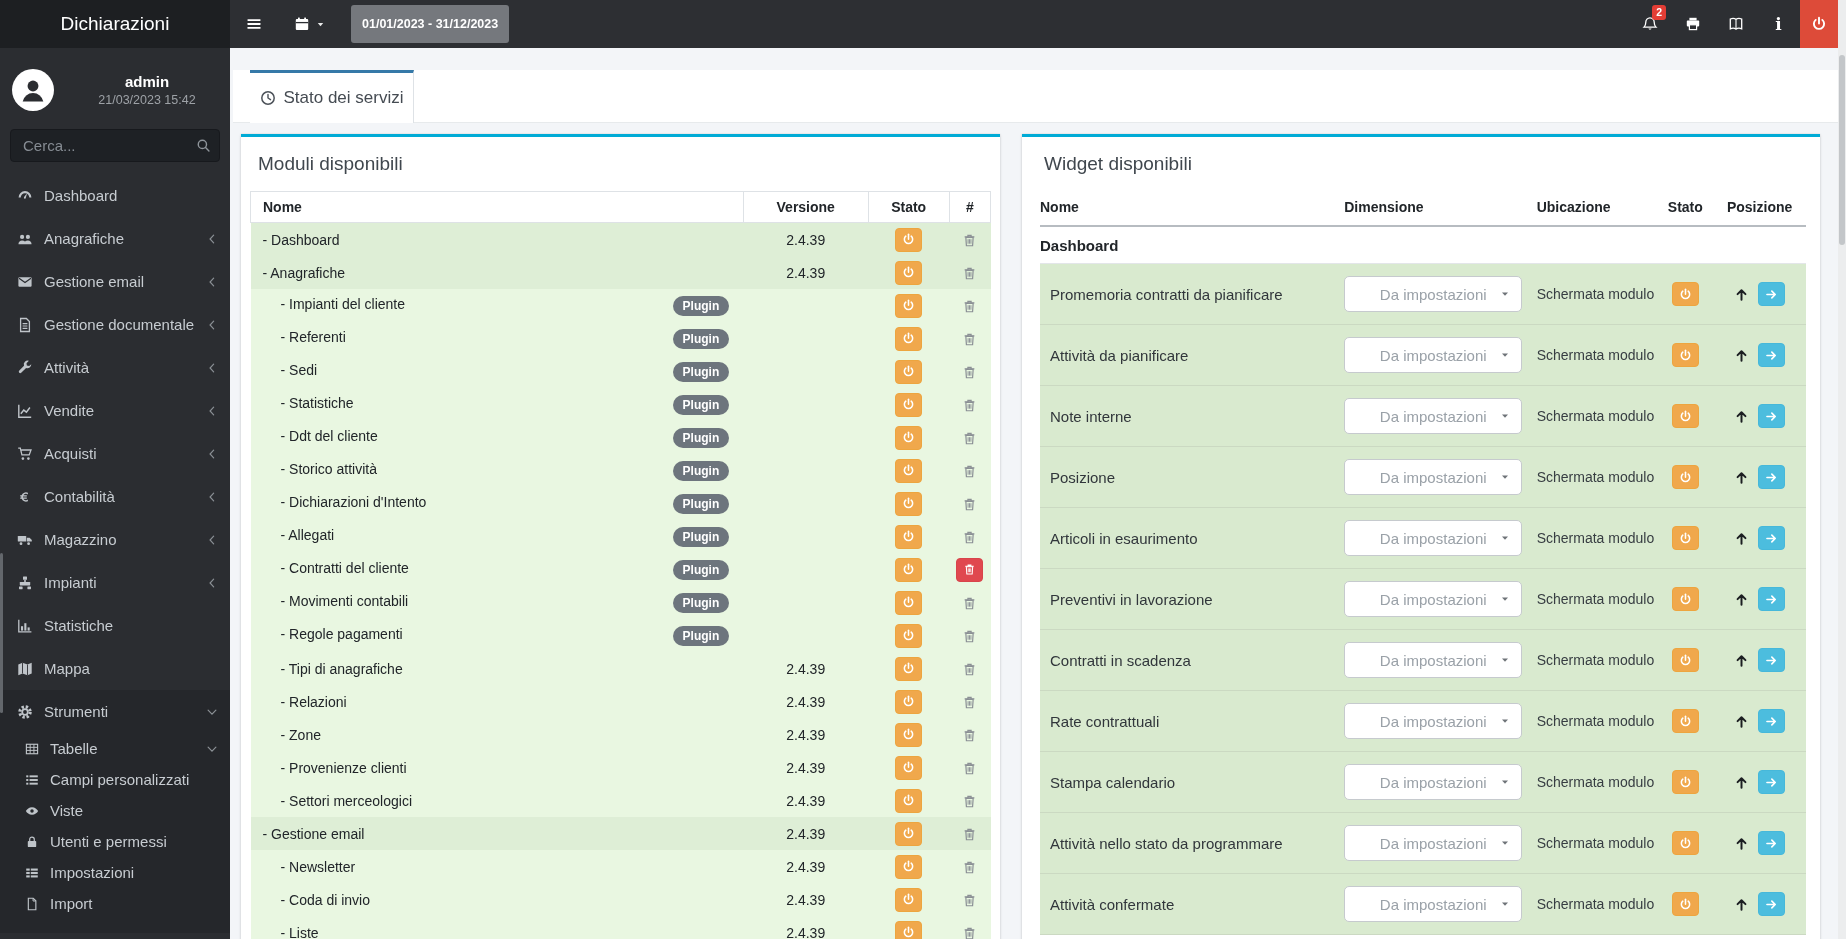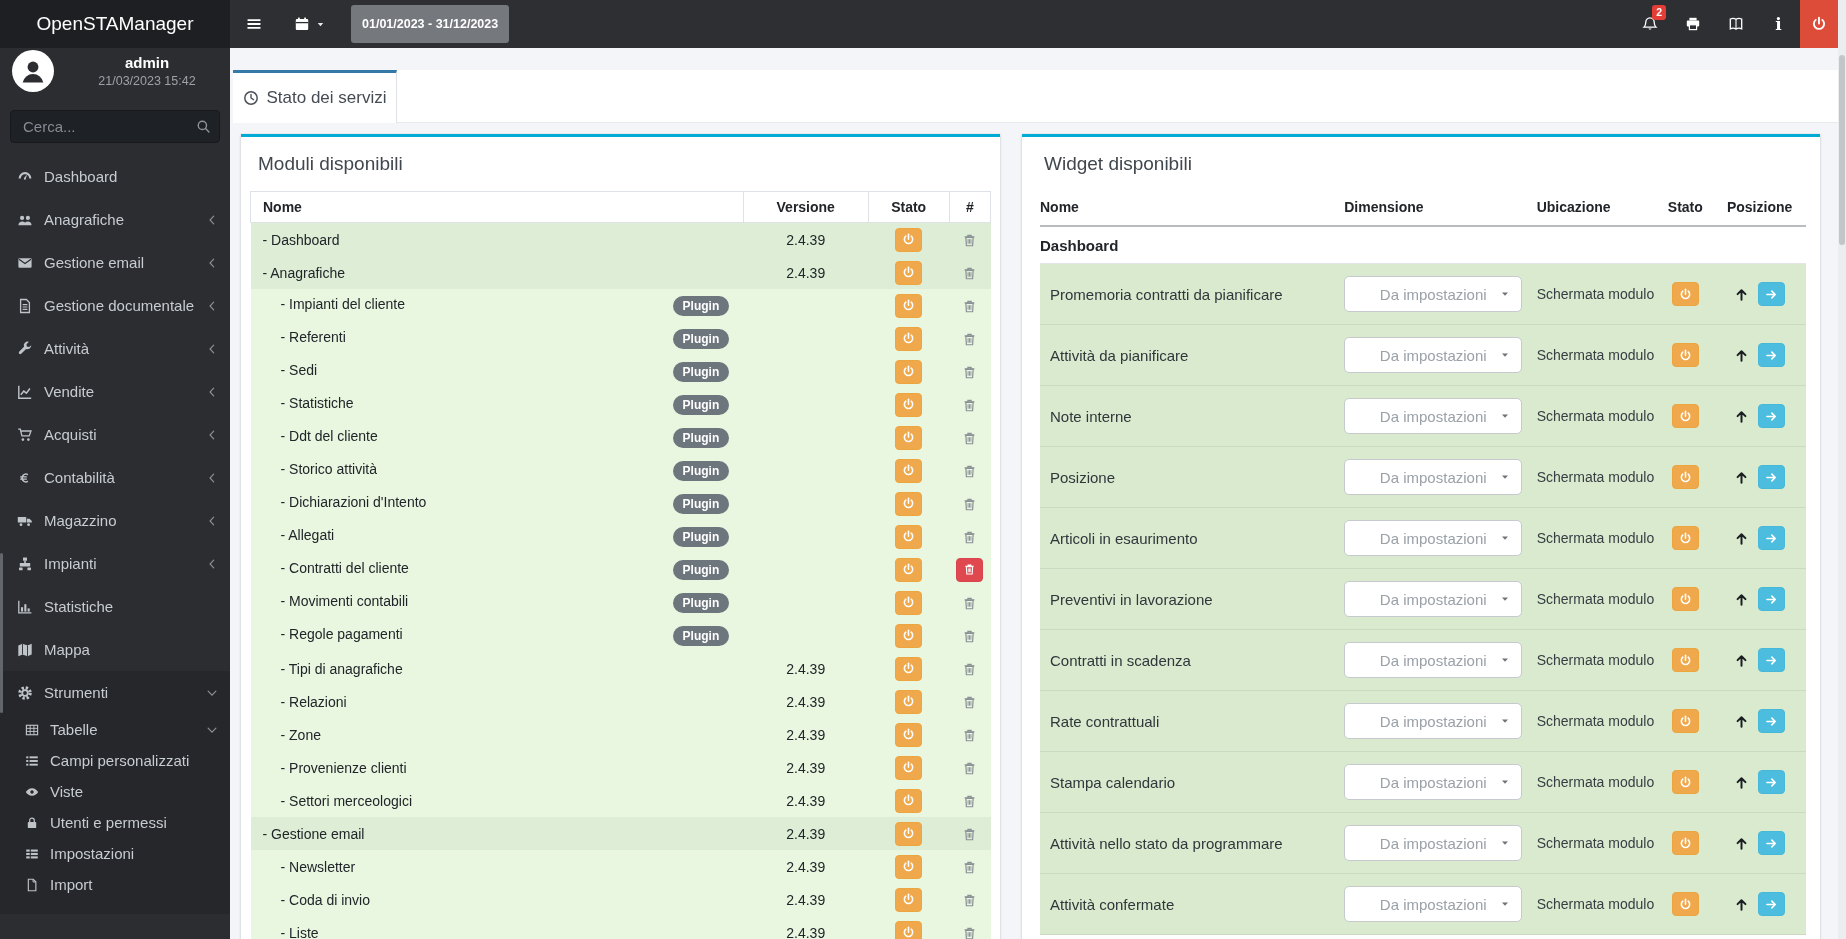--- a/index.html
+++ b/index.html
@@ -19,21 +19,21 @@
   .nav-btn .caret{font-size:9px;color:#e8e9ea;}
   .date-badge{margin-left:10px;background:#75787d;color:#fff;font-weight:bold;font-size:12.5px;padding:12px 11px;border-radius:3px;cursor:pointer;}
   .nav-right{margin-left:auto;margin-right:8px;display:flex;align-items:stretch;}
   .icon-btn{width:43px;display:flex;align-items:center;justify-content:center;color:#fff;position:relative;font-size:16px;cursor:pointer;}
   .notif-badge{position:absolute;top:5px;right:5px;background:#e33d35;color:#fff;font-size:10.5px;font-weight:bold;padding:1px 4px;border-radius:3px;line-height:1.2;}
   .power-block{width:38px;background:var(--danger,#dd4b39);color:#fff;display:flex;align-items:center;justify-content:center;font-size:16px;cursor:pointer;}
   .info-glyph{font-family:"DejaVu Serif",serif;font-weight:bold;font-size:17px;}
 
   
   .sidebar{position:absolute;left:0;top:48px;width:230px;bottom:0;background:var(--sidebar-bg,#2b2d31);z-index:4;}
-  .user-panel{display:flex;align-items:center;padding:2px 10px 10px 12px;gap:20px;}
+  .user-panel{display:flex;align-items:center;padding:21px 10px 10px 12px;gap:20px;}
   .avatar{width:42px;height:42px;border-radius:50%;background:#fff;color:#2b2d31;display:flex;align-items:center;justify-content:center;font-size:28px;flex:none;}
   .user-info{flex:1;text-align:center;}
   .user-name{color:#fff;font-weight:bold;font-size:15px;}
   .user-date{color:#9da1a6;font-size:12.5px;margin-top:3px;}
   .search-box{margin:8px 10px 0;position:relative;}
   .search-input{width:100%;box-sizing:border-box;height:33px;background:#1e2125;border:1px solid #17191d;border-radius:4px;color:#cfd3d7;font-size:15px;padding:0 30px 0 12px;font-family:inherit;outline:none;}
   .search-input::placeholder{color:#868c93;}
   .search-icon{position:absolute;right:9px;top:9px;color:#8f959b;font-size:15px;}
   .menu{margin-top:12px;}
   .menu-item{height:43px;display:flex;align-items:center;padding:0 12px 0 17px;color:#c7ccd1;font-size:15px;cursor:pointer;}
@@ -42,21 +42,21 @@
   .mi-chevron{margin-left:auto;font-size:12px;color:#8b9095;}
   .tools{background:#25272b;padding-bottom:14px;}
   .tools .menu-item.parent{height:43px;}
   .tools .menu-item.child{height:31px;padding-left:25px;}
   .tools .menu-item.child .mi-icon{width:19px;font-size:14px;}
   .left-thumb{position:absolute;left:0;top:505px;width:3px;height:160px;background:#63676c;border-radius:2px;}
 
   
   .main{position:absolute;left:230px;top:48px;right:0;bottom:0;overflow:hidden;}
   .tabstrip{position:absolute;left:3px;top:22px;width:1605px;height:53px;background:#fff;border-bottom:1px solid #e7eaec;box-sizing:border-box;}
-  .tab{position:absolute;left:0;top:0;width:164px;height:53px;background:#fff;border-top:3px solid var(--tab-accent,#3579a8);border-right:1px solid #dee2e6;box-sizing:border-box;display:flex;align-items:center;justify-content:center;gap:8px;font-size:17px;color:#454b52;cursor:pointer;}
+  .tab{position:absolute;left:17px;top:0;width:164px;height:53px;background:#fff;border-top:3px solid var(--tab-accent,#3579a8);border-right:1px solid #dee2e6;box-sizing:border-box;display:flex;align-items:center;justify-content:center;gap:8px;font-size:17px;color:#454b52;cursor:pointer;}
   .tab .icon{color:#4c5259;font-size:16px;}
   .card{position:absolute;background:#fff;border-top:3px solid var(--info-border,#00abd6);box-shadow:0 0 1px rgba(0,0,0,.14),0 1px 3px rgba(0,0,0,.14);box-sizing:border-box;padding:12px 9px;}
   .card-left{left:11px;top:86px;width:759px;height:900px;}
   .card-right{left:792px;top:86px;width:798px;height:900px;padding:12px 14px;}
   .card-title{font-size:19px;font-weight:400;color:#40474e;margin:4px 0 16px 8px;}
 
   
   .modtable{width:741px;border-collapse:collapse;font-size:14px;color:#212529;}
   .modtable th{border:1px solid #dee2e6;font-weight:bold;height:28px;font-size:14px;background:#fff;}
   .th-nome{text-align:left;padding-left:12px;width:497px;}
@@ -91,21 +91,21 @@
   .btn-go{width:27px;height:24px;background:var(--pos-btn,#4cbdde);border:1px solid #46b8da;border-radius:4px;display:inline-flex;align-items:center;justify-content:center;color:#fff;font-size:13px;cursor:pointer;}
 
   
   .scrollbar{position:absolute;right:0;top:0;width:8px;height:939px;background:#ecedee;z-index:9;}
   .scroll-thumb{position:absolute;left:1px;top:55px;width:6px;height:190px;background:#c3c6c9;border-radius:3px;}
 </style>
 </head>
 <body>
 
 <div class="topbar">
-  <div class="logo">OpenSTAManager</div>
+  <div class="logo">Dichiarazioni</div>
   <div class="nav-left">
     <div class="nav-btn">
       <span class="icon">
           <svg viewBox="0 0 16 16" fill="currentColor" xmlns="http://www.w3.org/2000/svg">
             <rect x="1.5" y="3.2" width="13" height="1.8" rx=".4"></rect>
             <rect x="1.5" y="7.1" width="13" height="1.8" rx=".4"></rect>
             <rect x="1.5" y="11" width="13" height="1.8" rx=".4"></rect>
           </svg>
         </span>
     </div>

